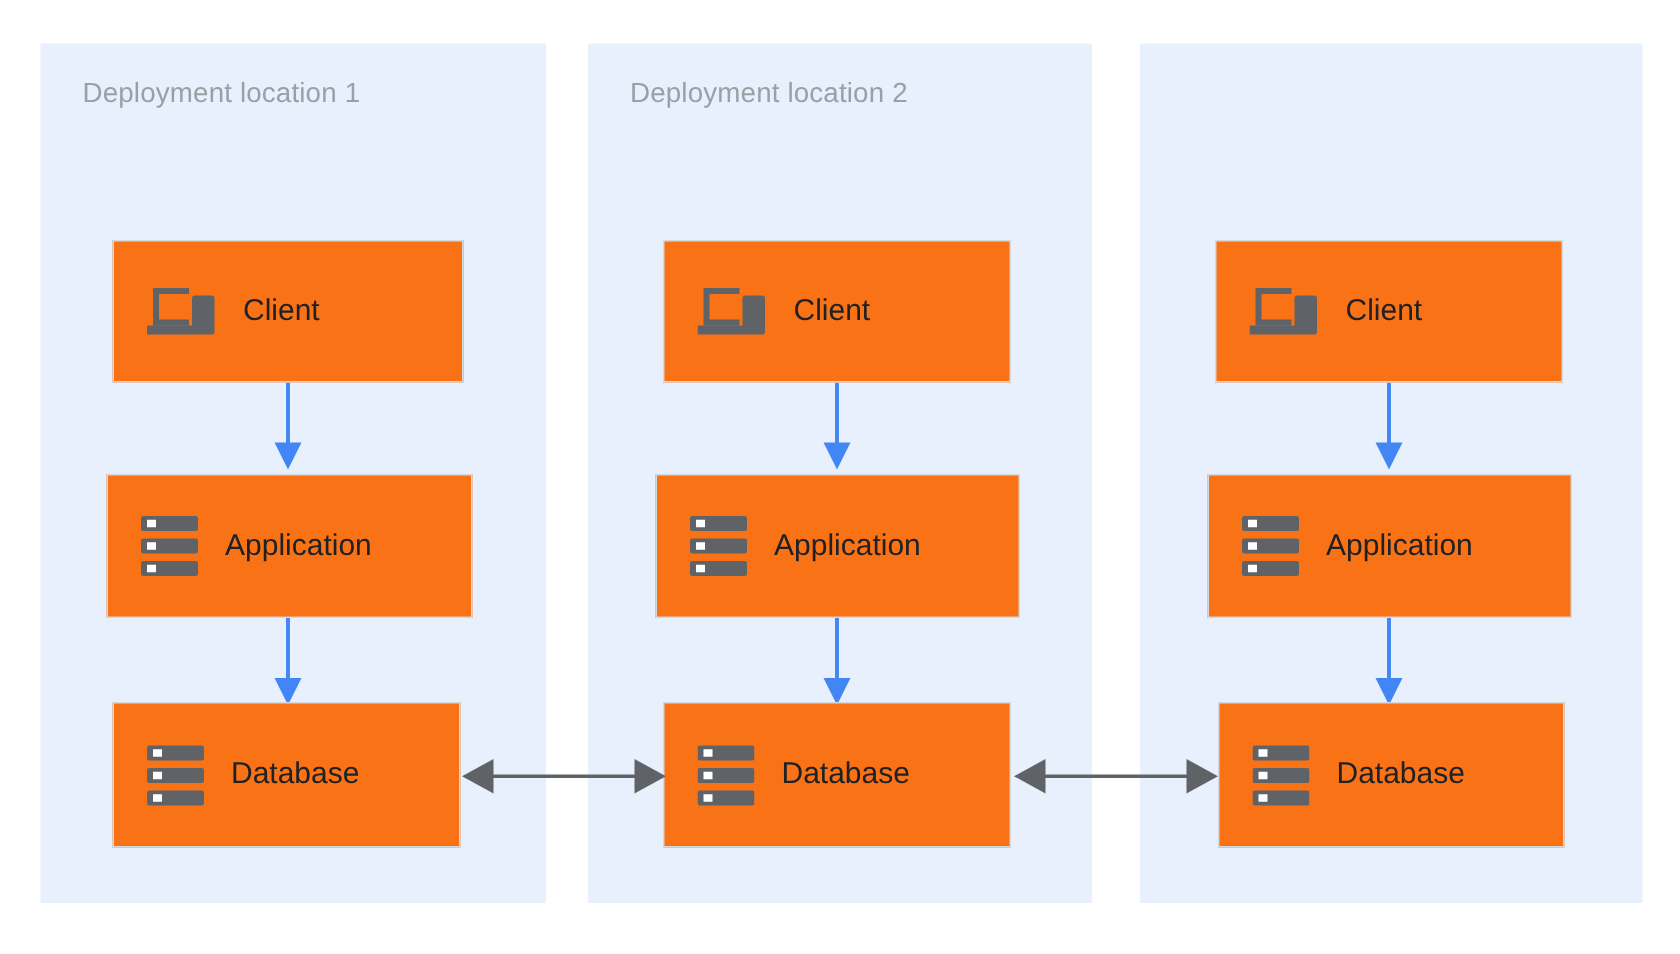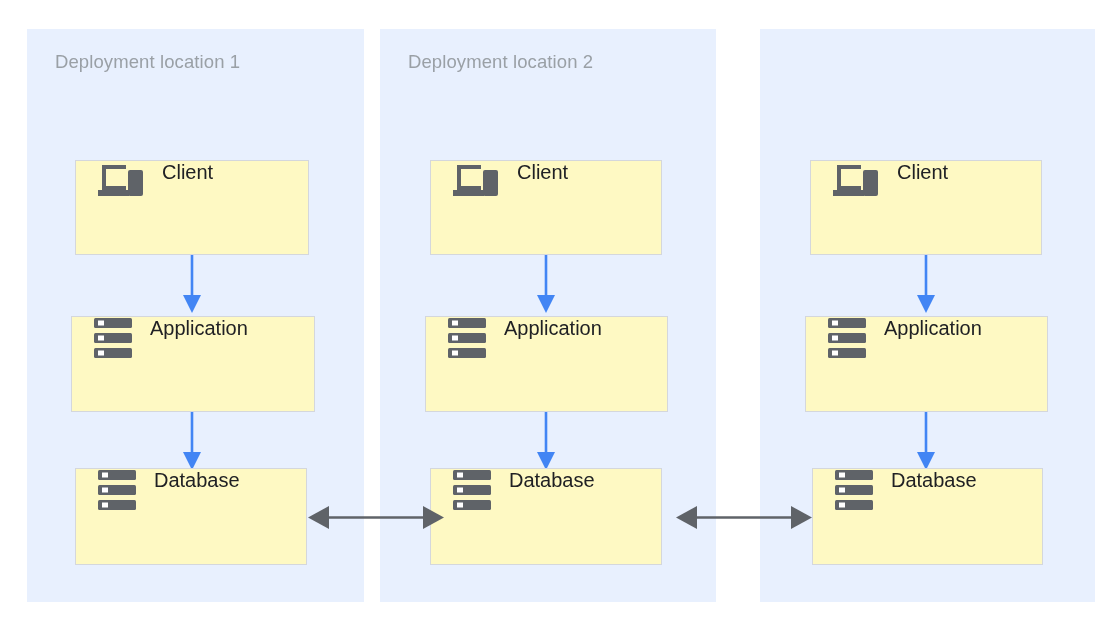--- a/index.html
+++ b/index.html
@@ -30,25 +30,25 @@
     top: 22px;
     left: 28px;
     font-size: 18.5px;
     color: #9aa0a6;
     letter-spacing: 0.1px;
     white-space: nowrap;
     font-family: "Liberation Sans", sans-serif;
   }
   .card {
     position: absolute;
-    background: #fef9c3;
+    background: #f97316;
     border: 1px solid #d4d7dc;
     box-sizing: border-box;
     display: flex;
-    align-items: flex-start;
+    align-items: center;
     z-index: 3;
   }
   .card-icon {
     flex: 0 0 auto;
     display: flex;
     align-items: center;
     justify-content: center;
   }
   .card-label {
     font-size: 20px;
@@ -124,21 +124,21 @@
           <rect x="0" y="16" width="38" height="10" rx="1.5" fill="#5f6368"></rect>
           <rect x="4" y="18.5" width="6" height="5" fill="#ffffff"></rect>
           <rect x="0" y="31" width="38" height="10" rx="1.5" fill="#5f6368"></rect>
           <rect x="4" y="33.5" width="6" height="5" fill="#ffffff"></rect>
         </svg>
       </span>
       <span class="card-label">Database</span>
     </div>
   </div>
 
-  <div class="panel" style="left:380px; width:336px;">
+  <div class="panel" style="left:392px; width:336px;">
     <div class="panel-title">Deployment location 2</div>
 
     <div class="card" style="left:50px; top:131px; width:232px; height:95px; padding-left:22px; gap:18px;">
       <span class="card-icon">
         <svg width="46" height="40" viewBox="0 0 46 40" xmlns="http://www.w3.org/2000/svg">
           <path d="M4 4 h24 v4 H8 v17 h20 v4 H4 Z" fill="#5f6368"></path>
           <rect x="0" y="29" width="31" height="6" fill="#5f6368"></rect>
           <path d="M32 9 h11 a2 2 0 0 1 2 2 v22 a2 2 0 0 1 -2 2 h-11 a2 2 0 0 1 -2 -2 v-22 a2 2 0 0 1 2 -2 z M33.5 13 h8 v17 h-8 z" fill="#5f6368"></path>
         </svg>
       </span>

